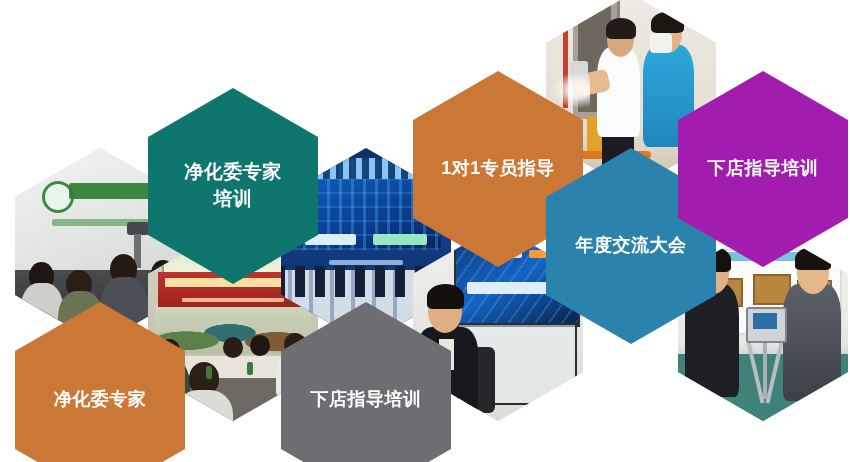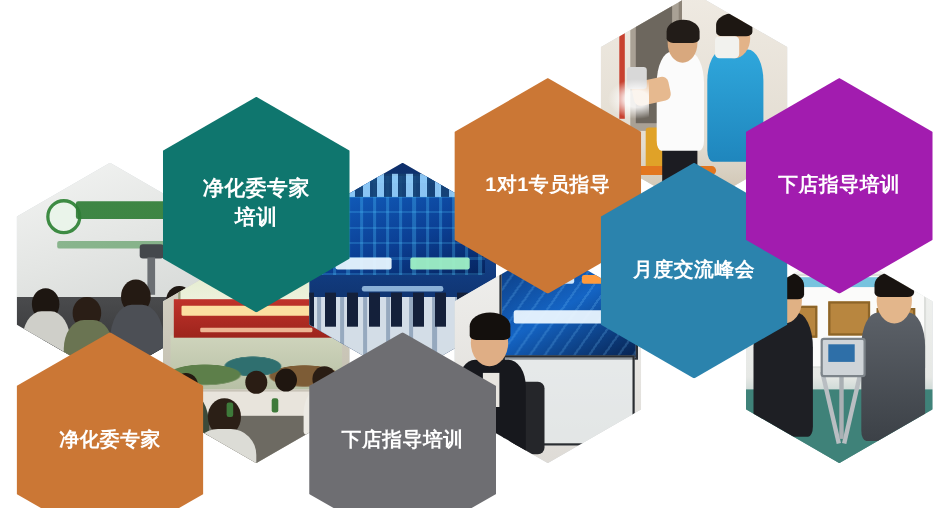--- a/index.html
+++ b/index.html
@@ -278,21 +278,21 @@
   <div class="hex" style="left:148px; top:88px; background:#0f766e;">
     <div class="hex-label">净化委专家
 培训</div>
   </div>
 
   <div class="hex" style="left:413px; top:71px; background:#cb7735;">
     <div class="hex-label small">1对1专员指导</div>
   </div>
 
   <div class="hex" style="left:546px; top:148px; background:#2b83ad;">
-    <div class="hex-label small">月度交流峰会</div>
+    <div class="hex-label small">年度交流大会</div>
   </div>
 
   <div class="hex" style="left:678px; top:71px; background:#a21caf;">
     <div class="hex-label small">下店指导培训</div>
   </div>
 
   <div class="hex" style="left:15px; top:302px; background:#cb7735;">
     <div class="hex-label small">净化委专家</div>
   </div>
 

